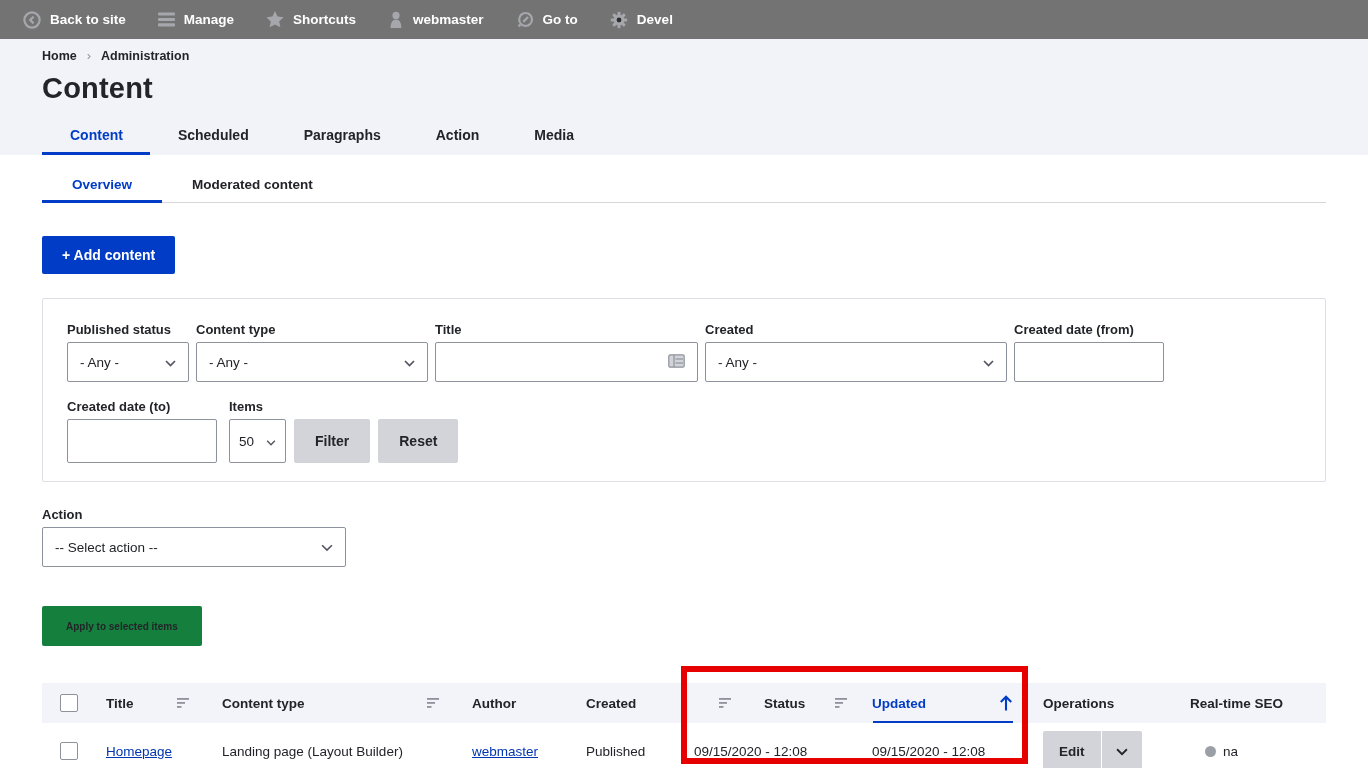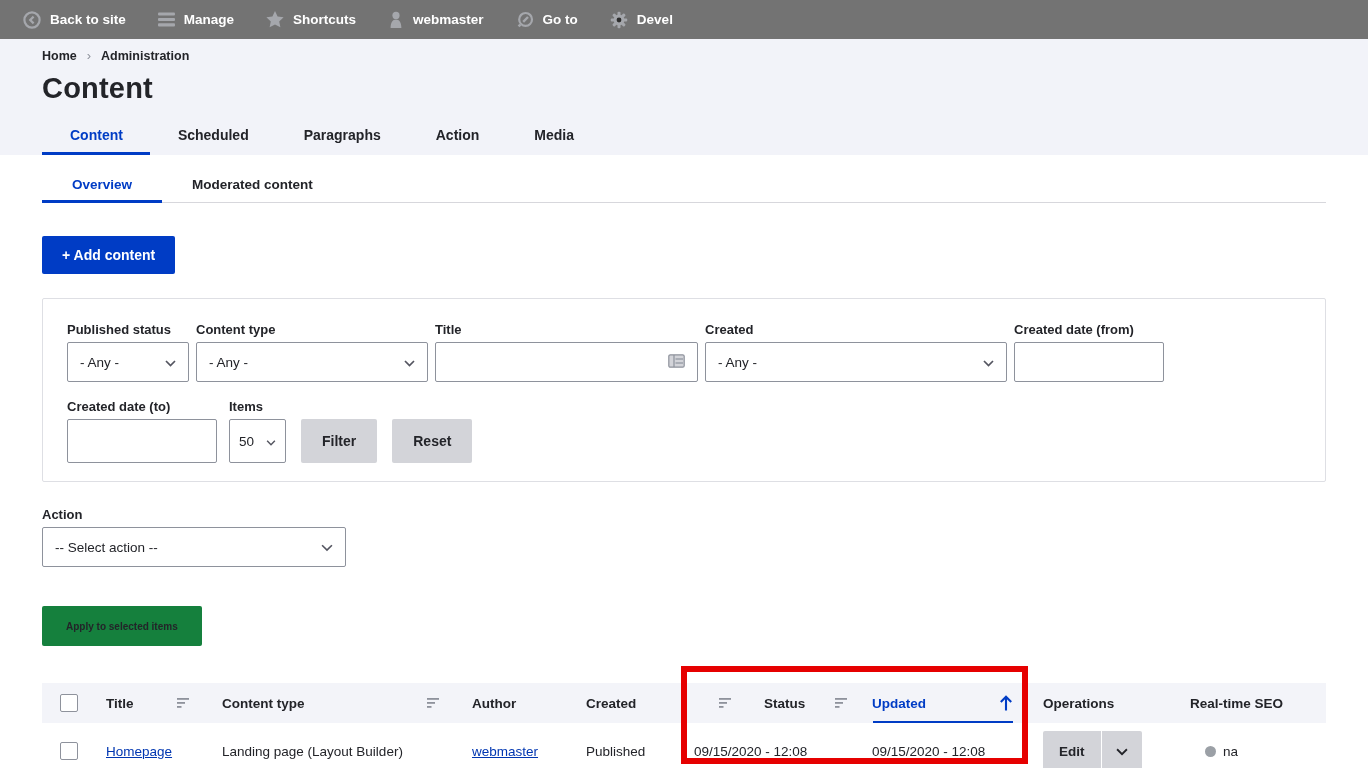--- a/index.html
+++ b/index.html
@@ -67,21 +67,21 @@
   .control .chev { margin-left:auto; }
   .text-input { cursor:text; }
   .text-input .field-icon { margin-left:auto; }
   .w-status{width:122px} .w-ctype{width:232px} .w-title{width:263px}
   .w-lang{width:302px} .w-cfrom{width:150px} .w-cto{width:150px; height:44px}
   .w-items{width:57px; height:44px; padding:0 9px;}
   .gray-btn {
     height:44px; background:#d3d4d9; color:#232429; border:none; border-radius:2px;
     font-weight:bold; font-size:14px; padding:0 21px; cursor:pointer;
   }
-  .gray-btn.ml { margin-left:8px; }
+  .gray-btn.ml { margin-left:1px; }
 
   
   .action-label { margin:25px 0 0 42px; font-size:13px; font-weight:bold; }
   .action-select { margin:5px 0 0 42px; width:304px; }
   .apply-btn {
     display:inline-block; margin:39px 0 0 42px; height:40px; background:#15803d;
     color:#232429; border:none; border-radius:2px; font-weight:bold; font-size:10px;
     padding:0 24px; cursor:pointer;
   }
 

